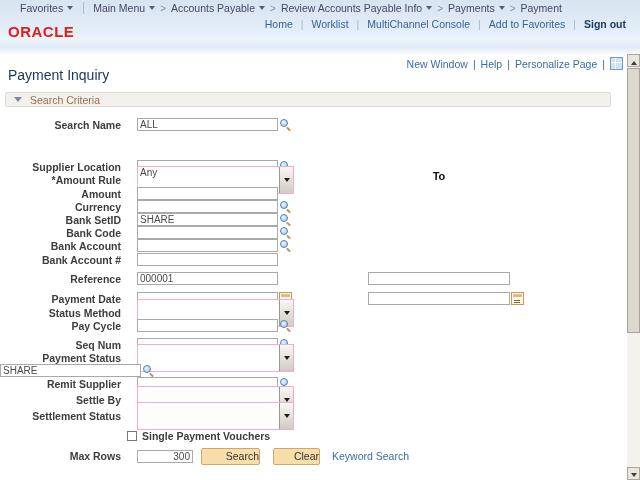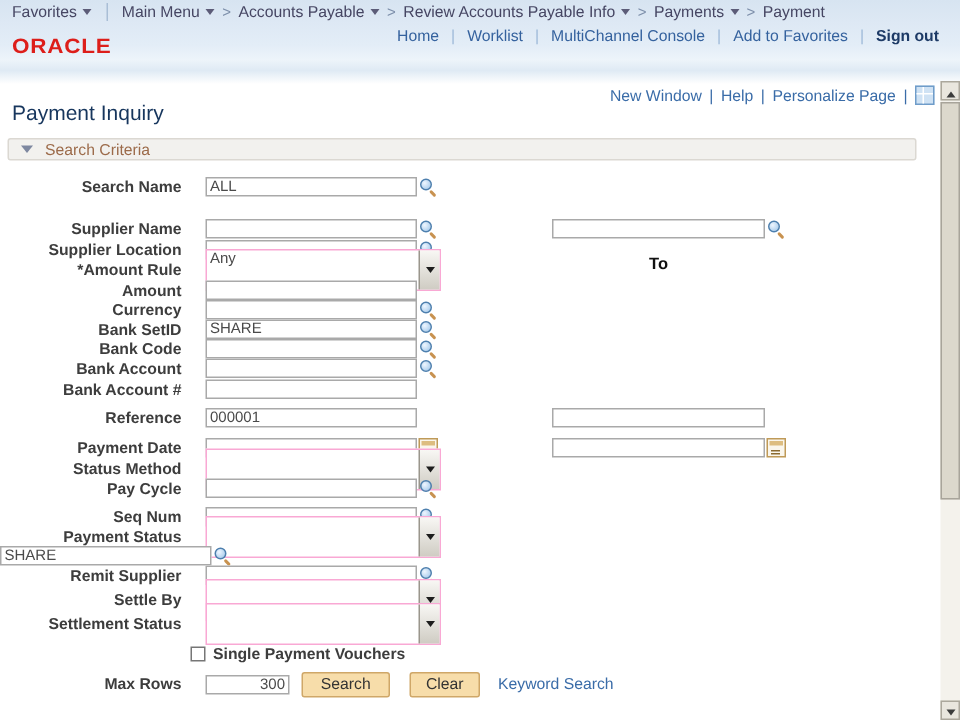--- a/index.html
+++ b/index.html
@@ -6,21 +6,21 @@
   .screen{
     position:relative;width:640px;height:480px;overflow:hidden;background:#fff;
     font-family:"Liberation Sans",sans-serif;-webkit-font-smoothing:antialiased;
   }
   
   .header{
     position:absolute;top:0;left:0;width:640px;height:56px;
     background:linear-gradient(#d7e4f1 0px,#dde8f4 14px,#e3edf7 30px,#edf4fa 40px,#dfeaf4 47px,#ffffff 56px);
   }
   .crumb-bar{position:absolute;top:0;left:0;right:0;height:16px;display:flex;align-items:center;
-    font-size:10.5px;color:#464663;padding-left:8px;}
+    font-size:10.5px;color:#464663;padding-left:20px;}
   .crumb{display:inline-flex;align-items:center;cursor:pointer;white-space:nowrap;}
   .crumb-caret{width:0;height:0;border:3px solid transparent;border-top:4px solid #5c5c78;margin:3px 0 0 4px;}
   .crumb-sep{color:#7d8faa;margin:0 5px;font-size:10px;}
   .crumb-vsep{width:1px;height:12px;background:#a9bed6;margin:0 9px 0 10px;}
   .portal-links{position:absolute;top:16px;left:0;right:14px;height:15px;display:flex;align-items:center;
     justify-content:flex-end;font-size:10.5px;color:#35629e;}
   .portal-links .plink{cursor:pointer;white-space:nowrap;}
   .portal-links .psep{color:#9db9d8;margin:0 8px;}
   .plink-signout{font-weight:bold;color:#1d3a66;}
   .oracle-logo{position:absolute;left:8px;top:23px;font-size:15px;font-weight:bold;color:#dd1e1a;
@@ -63,21 +63,21 @@
   .combo-btn{width:13px;flex:none;background:linear-gradient(#f8f7f4,#cfccc3);border-left:1px solid #9a968c;
     display:flex;align-items:center;justify-content:center;}
   .combo-btn::after{content:"";width:0;height:0;border:3px solid transparent;border-top:4px solid #1d1d1d;margin-top:4px;}
   .col-head{position:absolute;top:0;font-size:11px;font-weight:bold;color:#111;text-align:center;margin-top:40px;}
   .to-group{position:absolute;left:368px;top:1px;display:flex;align-items:center;}
   .to-input{width:142px;}
   .checkbox{width:10px;height:10px;box-sizing:border-box;border:1px solid #767676;background:#fff;
     margin-left:3px;cursor:pointer;flex:none;}
   .cb-label{font-size:10.5px;font-weight:bold;color:#3d3d3d;margin-left:5px;}
   .btn{height:17px;box-sizing:border-box;border:1px solid #cfa768;border-radius:2px;background:#f7ddaa;
-    font-family:"Liberation Sans",sans-serif;font-size:10.5px;color:#333;text-align:center;cursor:pointer;padding:0;}
+    font-family:"Liberation Sans",sans-serif;font-size:10.5px;color:#333;text-align:right;cursor:pointer;padding:0;}
   .btn-search{width:59px;margin-left:8px;}
   .btn-clear{width:47px;margin-left:13px;}
   .link{font-size:10.5px;color:#3a6ca8;margin-left:12px;cursor:pointer;white-space:nowrap;}
   
   .scrollbar{position:absolute;right:0;top:54px;bottom:0;width:13px;background:#f4f2ec;}
   .sb-btn{position:absolute;left:0;right:0;height:13px;background:#e9e6de;border:1px solid #aba79c;
     box-sizing:border-box;cursor:pointer;}
   .sb-up{top:0;}
   .sb-down{bottom:0;}
   .sb-tri-up{position:absolute;left:3px;top:4px;width:0;height:0;border:3px solid transparent;border-bottom:4px solid #3c3c3c;margin-top:-1px;}
@@ -156,29 +156,20 @@
     <span class="flabel">Search Name</span>
     <input class="tinput" value="ALL" style="">
     <span class="lookup"></span>
   </div>
 
   <div class="row" style="top:130px">
     <span class="col-head" style="left:125px;width:141px">From</span>
     <span class="col-head" style="left:368px;width:142px">To</span>
   </div>
 
-  <div class="row" style="top:145px">
-    <span class="flabel">Supplier Name</span>
-    <input class="tinput" value="" style="">
-    <span class="lookup"></span>
-    <span class="to-group">
-      <input class="tinput to-input" value="" style="">
-      <span class="lookup"></span>
-    </span>
-  </div>
 
   <div class="row" style="top:159px">
     <span class="flabel">Supplier Location</span>
     <input class="tinput" value="" style="">
     <span class="lookup"></span>
   </div>
 
   <div class="row" style="top:172px">
     <span class="flabel">*Amount Rule</span>
     <span class="combo">

